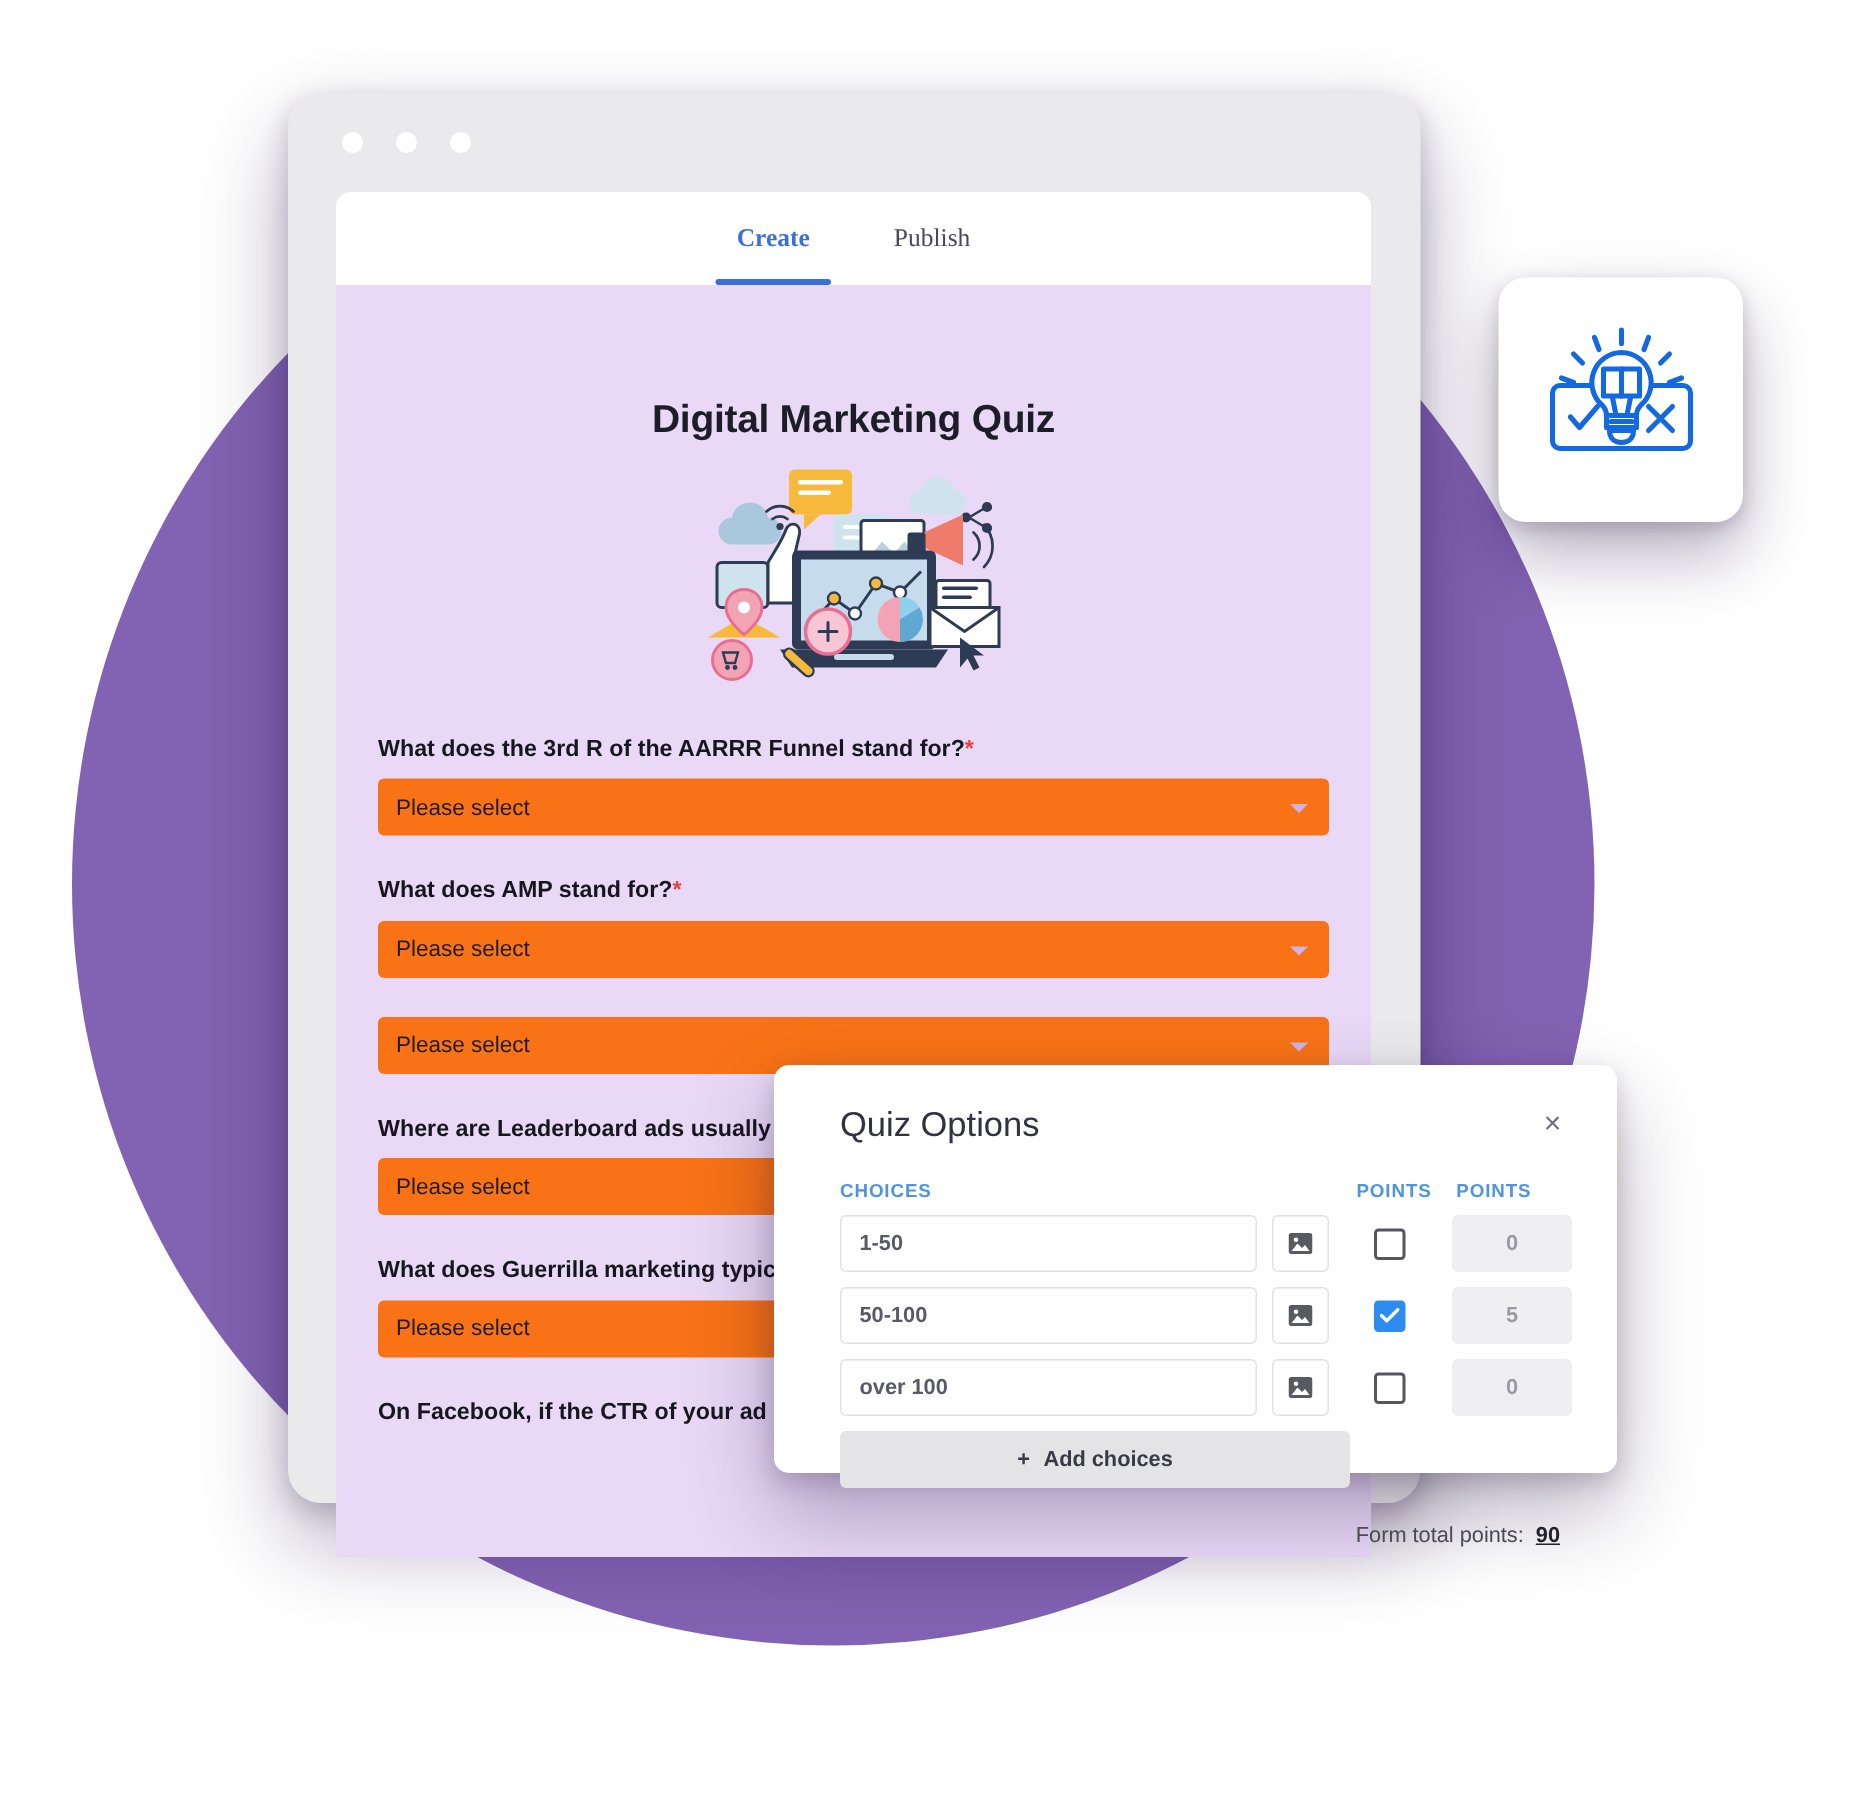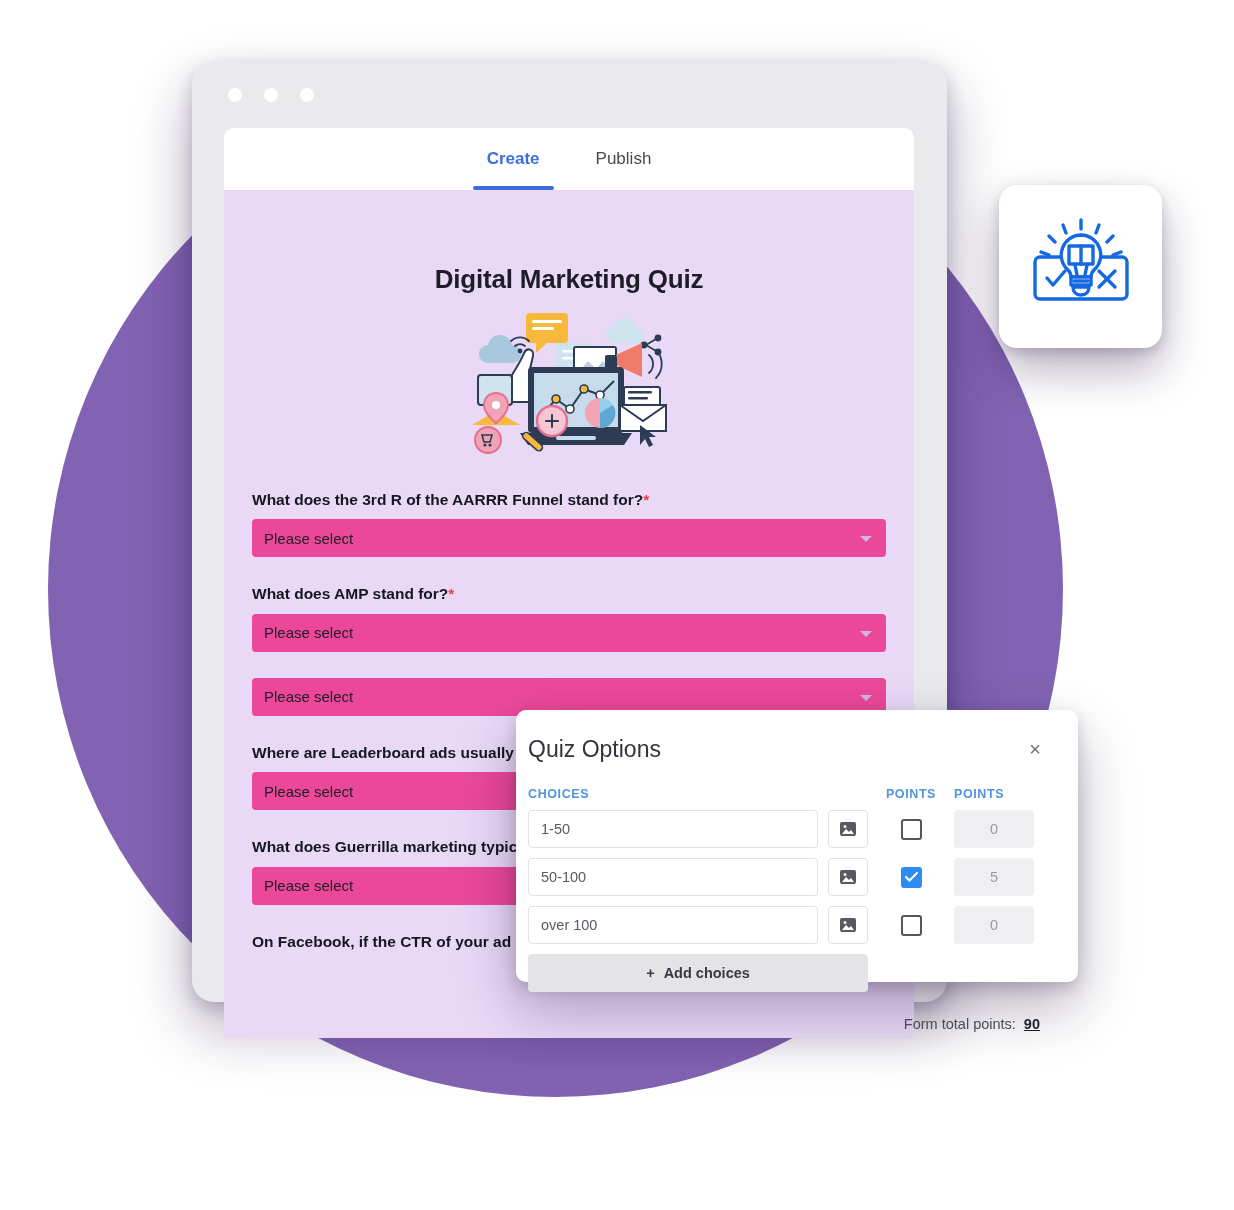--- a/index.html
+++ b/index.html
@@ -58,20 +58,21 @@
     gap: 0;
   }
   .tab {
     position: relative;
     display: flex; align-items: center;
     padding: 0 28px;
     font-size: 17px;
     color: #4a4a55;
     cursor: pointer;
     white-space: nowrap;
+    font-family: Liberation Serif, serif;
   }
   .tab.active { color: #3d6fd9; font-weight: 700; }
   .tab.active::after {
     content: "";
     position: absolute;
     left: 14px; right: 14px; bottom: 0;
     height: 4px;
     background: #3d6fd9;
     border-radius: 2px;
   }
@@ -101,21 +102,21 @@
     font-size: 15.5px;
     color: #16161f;
     font-weight: 600;
     line-height: 1.38;
     margin-bottom: 9px;
   }
   .req { color: #e8413f; font-weight: 700; }
   .select {
     position: relative;
     height: 38px;
-    background: #ec4899;
+    background: #f97316;
     border-radius: 4px;
     display: flex; align-items: center;
     padding: 0 34px 0 12px;
     font-size: 15px;
     color: #1d1d28;
     cursor: pointer;
   }
   .caret {
     position: absolute; right: 14px; top: 50%;
     width: 0; height: 0; margin-top: -2px;
@@ -136,21 +137,21 @@
   }
 
   
   .modal {
     position: absolute;
     left: 516px; top: 710px;
     width: 562px; height: 272px;
     background: #ffffff;
     border-radius: 10px;
     box-shadow: 0 26px 58px rgba(25,8,50,.3), 0 6px 16px rgba(25,8,50,.18);
-    padding: 26px 30px 18px 12px;
+    padding: 26px 30px 18px 44px;
   }
   .modal-head {
     display: flex; align-items: flex-start; justify-content: space-between;
     margin-bottom: 24px;
   }
   .modal-title {
     font-size: 23px;
     color: #333340;
     font-weight: 400;
   }
@@ -166,20 +167,21 @@
     color: #4f95dd;
     margin-bottom: 9px;
   }
   .h-choices { width: 340px; }
   .h-correct { width: 86px; text-align: center; }
   .h-points  { width: 80px; }
 
   .choice-row {
     display: flex; align-items: center;
     margin-bottom: 10px;
+    font-weight: bold;
   }
   .choice-input {
     width: 290px; height: 38px;
     border: 1px solid #dfe2e8;
     border-radius: 4px;
     background: #fff;
     padding: 0 12px;
     font-size: 14.5px;
     color: #5a5a66;
     font-family: "Liberation Sans", sans-serif;

